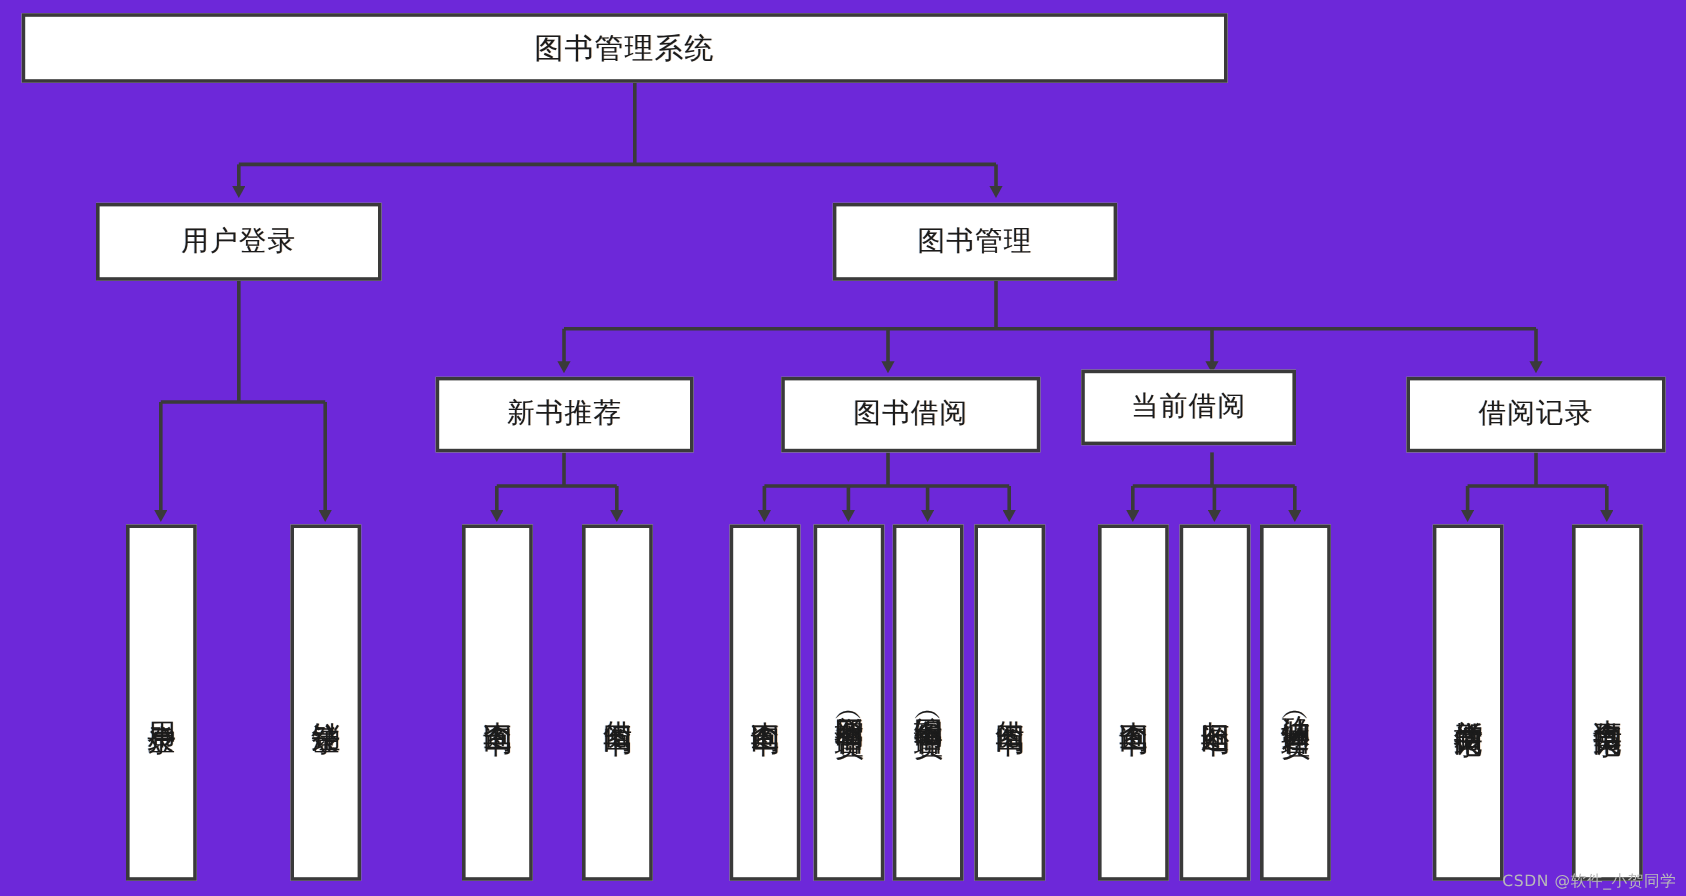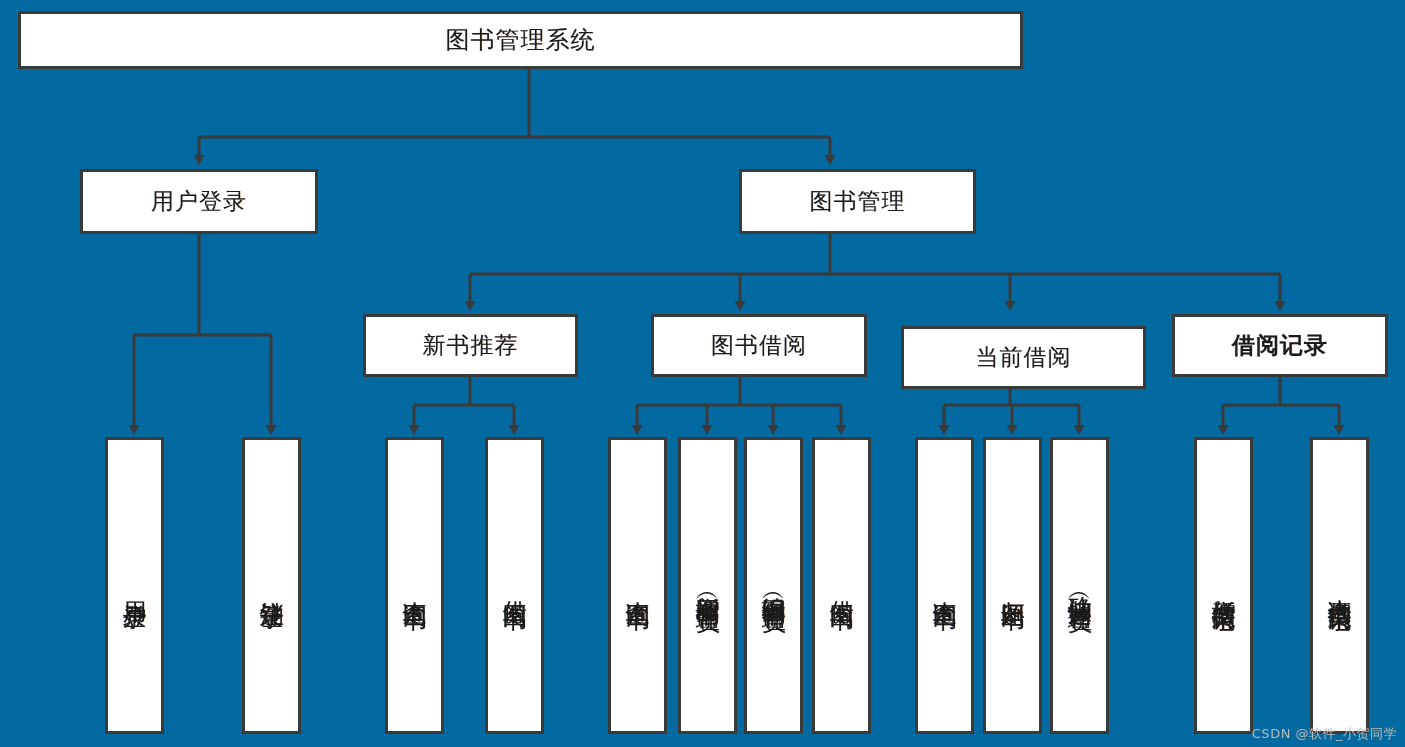--- a/index.html
+++ b/index.html
@@ -5,21 +5,21 @@
 <style>
   html,body{margin:0;padding:0;background:#ffffff;}
   body{
     font-family:"DejaVu Sans","Liberation Sans",sans-serif;
     color:#1a1a1a;
   }
   #canvas{
     position:relative;
     width:1405px;
     height:747px;
-    background:#0369a1;
+    background:#6d28d9;
     overflow:hidden;
   }
   svg.wires{
     position:absolute;
     left:0; top:0;
     width:1405px;
     height:747px;
     pointer-events:none;
   }
   .node{
@@ -123,37 +123,37 @@
   </svg>
 
   <div class="node root" style="left:18px; top:11px; width:1005px; height:58px;">
     <span class="label">图书管理系统</span>
   </div>
 
   <div class="node" style="left:80px; top:169px; width:238px; height:65px;">
     <span class="label">用户登录</span>
   </div>
 
-  <div class="node" style="left:739px; top:169px; width:237px; height:65px;">
+  <div class="node" style="left:694px; top:169px; width:237px; height:65px;">
     <span class="label">图书管理</span>
   </div>
 
   <div class="node" style="left:363px; top:314px; width:215px; height:63px;">
     <span class="label">新书推荐</span>
   </div>
 
   <div class="node" style="left:632px; top:314px; width:216px; height:63px;margin-left:19px;">
     <span class="label">图书借阅</span>
   </div>
 
-  <div class="node" style="left:901px; top:326px; width:245px; height:63px;">
+  <div class="node" style="left:901px; top:308px; width:179px; height:63px;">
     <span class="label">当前借阅</span>
   </div>
 
-  <div class="node" style="left:1172px; top:314px; width:216px; height:63px;font-weight:bold;">
+  <div class="node" style="left:1172px; top:314px; width:216px; height:63px;">
     <span class="label">借阅记录</span>
   </div>
 
   <div class="node leaf" style="left:105px; top:437px; width:59px; height:297px;">
     <span class="label">用户登录</span>
   </div>
 
   <div class="node leaf" style="left:242px; top:437px; width:59px; height:297px;">
     <span class="label">注销登录</span>
   </div>

